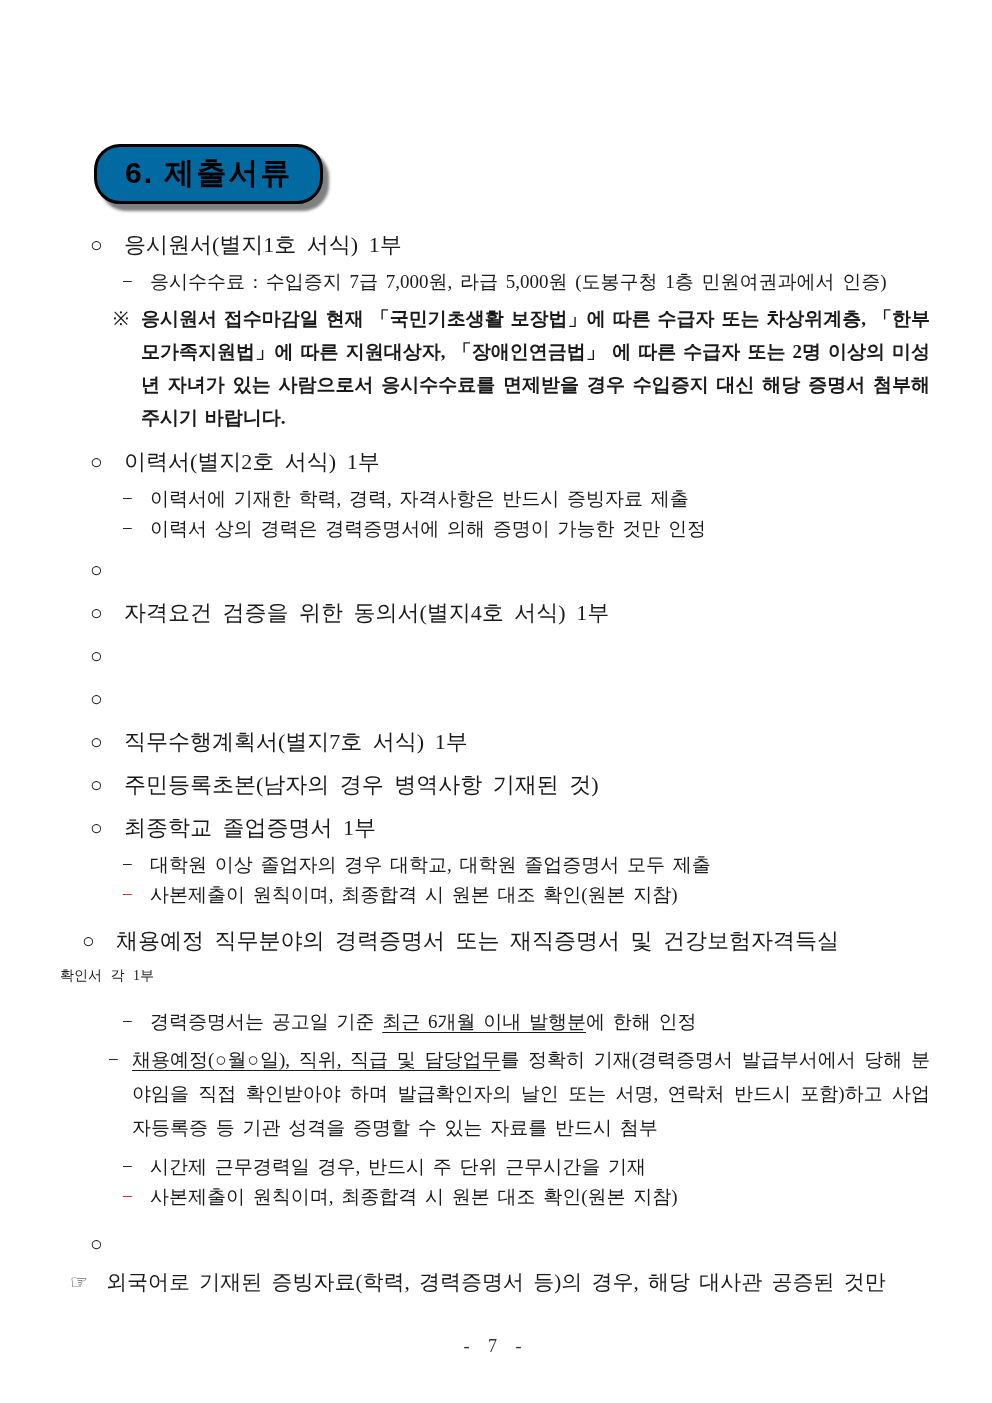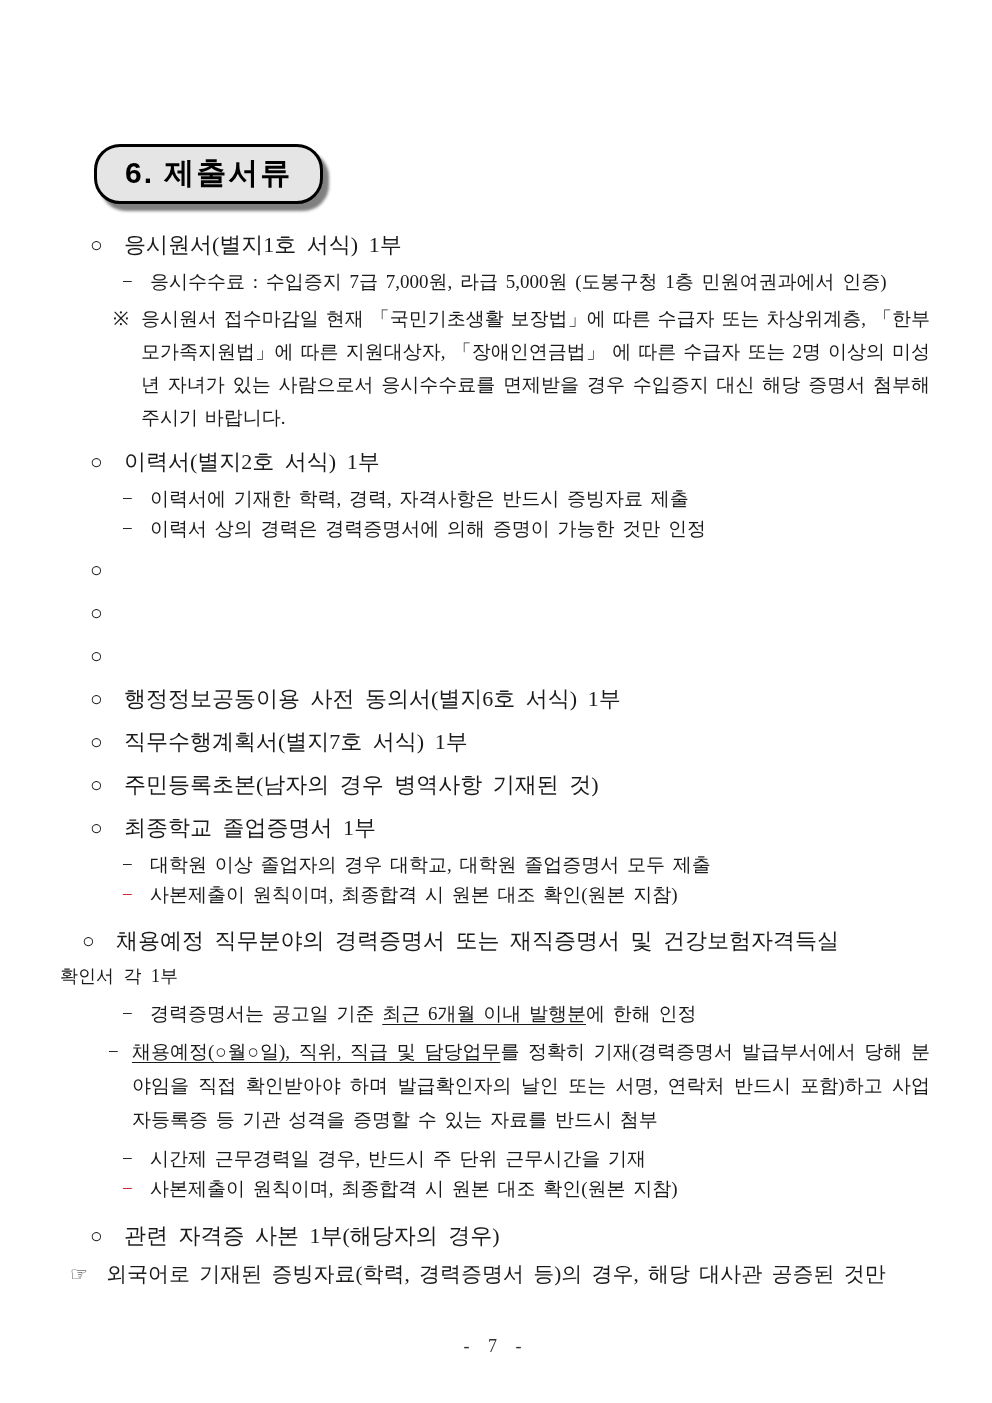--- a/index.html
+++ b/index.html
@@ -14,21 +14,21 @@
     box-sizing: border-box;
     padding: 144px 62px 0 60px;
     overflow: hidden;
   }
   
   .title-box {
     display: inline-block;
     margin-left: 34px;
     border: 3px solid #000;
     border-radius: 26px;
-    background: #e5e5e5;
+    background: #0369a1;
     padding: 6px 28px 7px 28px;
     box-shadow: 6px 7px 3px rgba(60,60,60,0.65);
     font-family: "Liberation Sans", sans-serif;
     font-weight: 800;
     font-size: 30px;
     letter-spacing: 2px;
     color: #000;
   }
   
   .item {
@@ -37,22 +37,22 @@
     margin: 13px 0 0 30px;
     font-size: 22px;
     line-height: 30px;
     word-spacing: 5px;
   }
   .item .bullet { width: 34px; flex-shrink: 0; font-size: 21px; }
   .item.first { margin-top: 26px; }
   .item.gap-lg { margin-top: 19px; }
   .item10 { margin-left: 22px; margin-top: 18px; }
   .item10-line2 {
-    margin: 5px 0 9px 0;
-    font-size: 18px;
+    margin: 5px 0 17px 0;
+    font-size: 14px;
     line-height: 30px;
     word-spacing: 5px;
   }
   
   .sub {
     display: flex;
     align-items: flex-start;
     margin: 3px 0 0 62px;
     font-size: 19px;
     line-height: 27px;
@@ -70,21 +70,21 @@
   
   .note {
     display: flex;
     align-items: flex-start;
     margin: 7px 0 0 53px;
     font-size: 19px;
     line-height: 33px;
     word-spacing: 2px;
   }
   .note .note-mark { width: 28px; flex-shrink: 0; }
-  .note .note-text { flex: 1; text-align: justify; }
+  .note .note-text { flex: 1; text-align: justify; font-weight: bold; }
   
   .pointer {
     display: flex;
     align-items: flex-start;
     margin: 8px 0 0 10px;
     font-size: 21px;
     line-height: 30px;
     word-spacing: 4px;
   }
   .pointer .hand { width: 36px; flex-shrink: 0; font-size: 20px; }
@@ -133,27 +133,27 @@
   <div class="sub">
     <span class="dash">−</span>
     <span class="sub-text">이력서 상의 경력은 경력증명서에 의해 증명이 가능한 것만 인정</span>
   </div>
 
   <div class="item">
     <span class="bullet">○</span>
   </div>
   <div class="item">
     <span class="bullet">○</span>
-  </div>
-  <div class="item">
-    <span class="bullet">○</span>
-  </div>
-  <div class="item">
-    <span class="bullet">○</span>
-    <span class="item-text">행정정보공동이용 사전 동의서(별지6호 서식) 1부</span>
+    <span class="item-text">자격요건 검증을 위한 동의서(별지4호 서식) 1부</span>
+  </div>
+  <div class="item">
+    <span class="bullet">○</span>
+  </div>
+  <div class="item">
+    <span class="bullet">○</span>
   </div>
   <div class="item">
     <span class="bullet">○</span>
     <span class="item-text">직무수행계획서(별지7호 서식) 1부</span>
   </div>
   <div class="item">
     <span class="bullet">○</span>
     <span class="item-text">주민등록초본(남자의 경우 병역사항 기재된 것)</span>
   </div>
 
@@ -190,21 +190,20 @@
     <span class="dash">−</span>
     <span class="sub-text">시간제 근무경력일 경우, 반드시 주 단위 근무시간을 기재</span>
   </div>
   <div class="sub">
     <span class="dash red" style="color: rgb(201, 36, 46);">−</span>
     <span class="sub-text">사본제출이 원칙이며, 최종합격 시 원본 대조 확인(원본 지참)</span>
   </div>
 
   <div class="item gap-lg">
     <span class="bullet">○</span>
-    <span class="item-text">관련 자격증 사본 1부(해당자의 경우)</span>
   </div>
   <div class="pointer">
     <span class="hand">☞</span>
     <span class="pointer-text">외국어로 기재된 증빙자료(학력, 경력증명서 등)의 경우, 해당 대사관 공증된 것만</span>
   </div>
 
   <div class="footer">- 7 -</div>
 
 </div>
 

